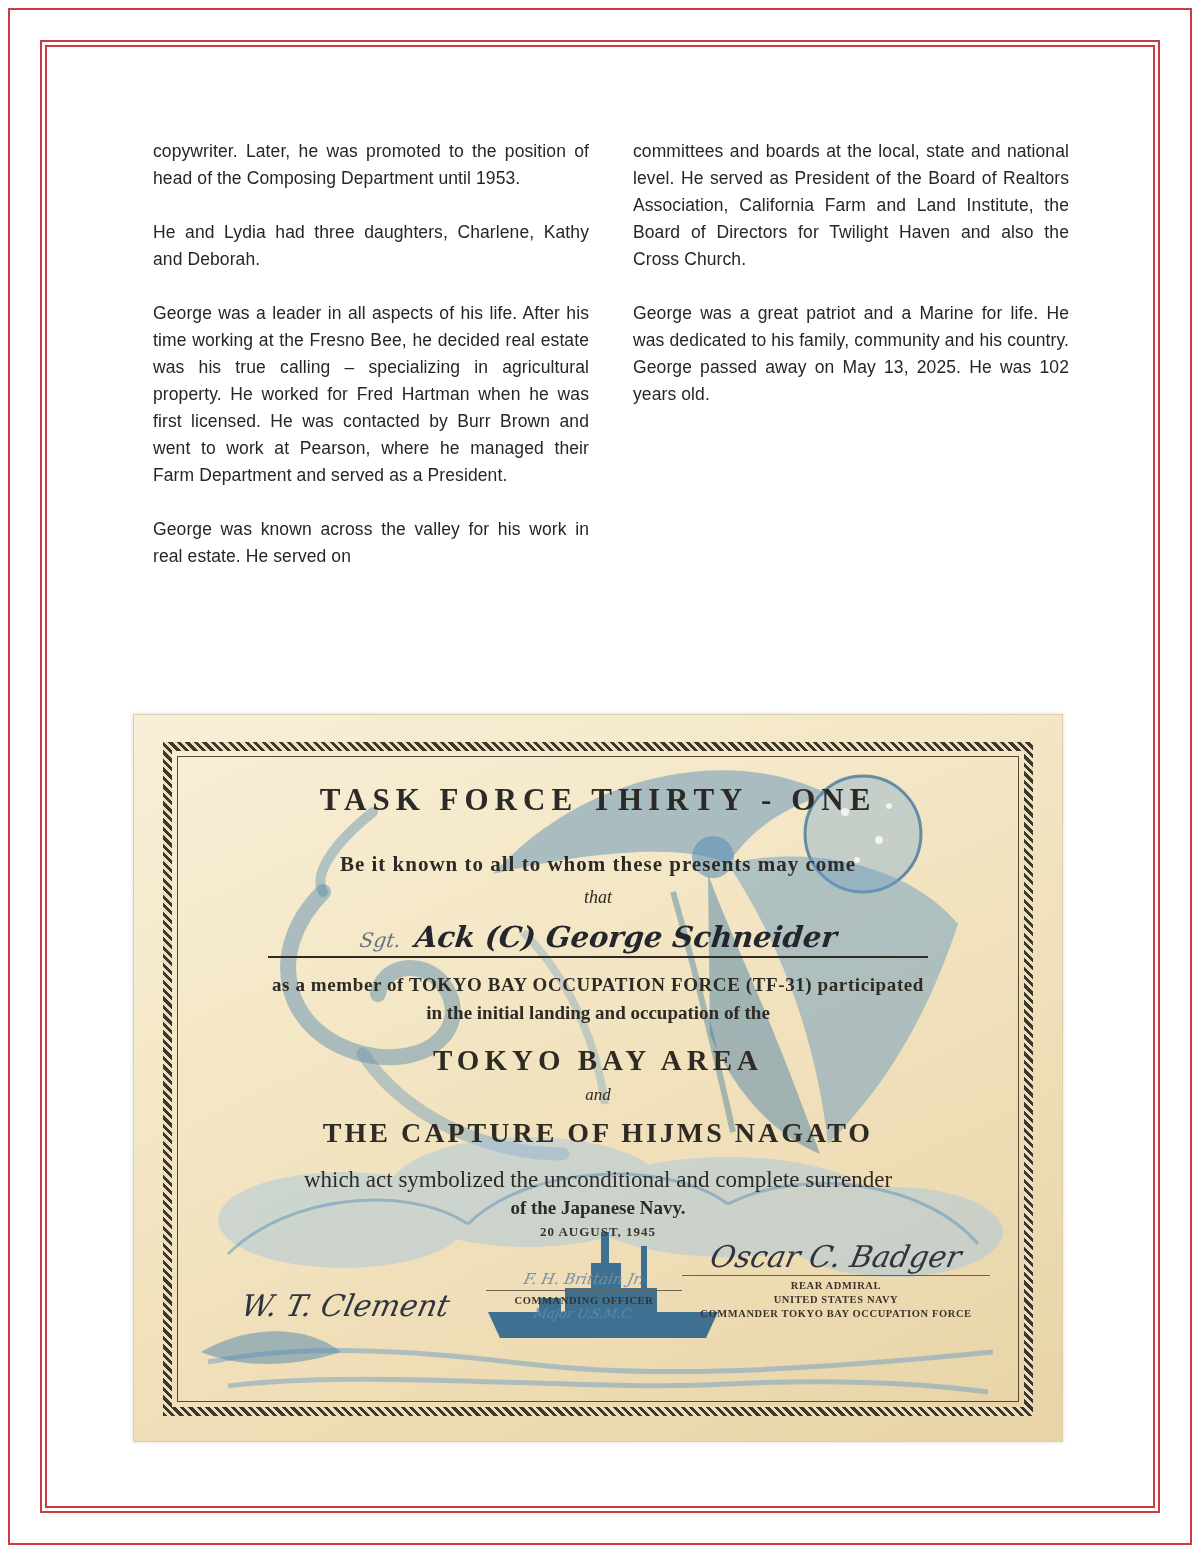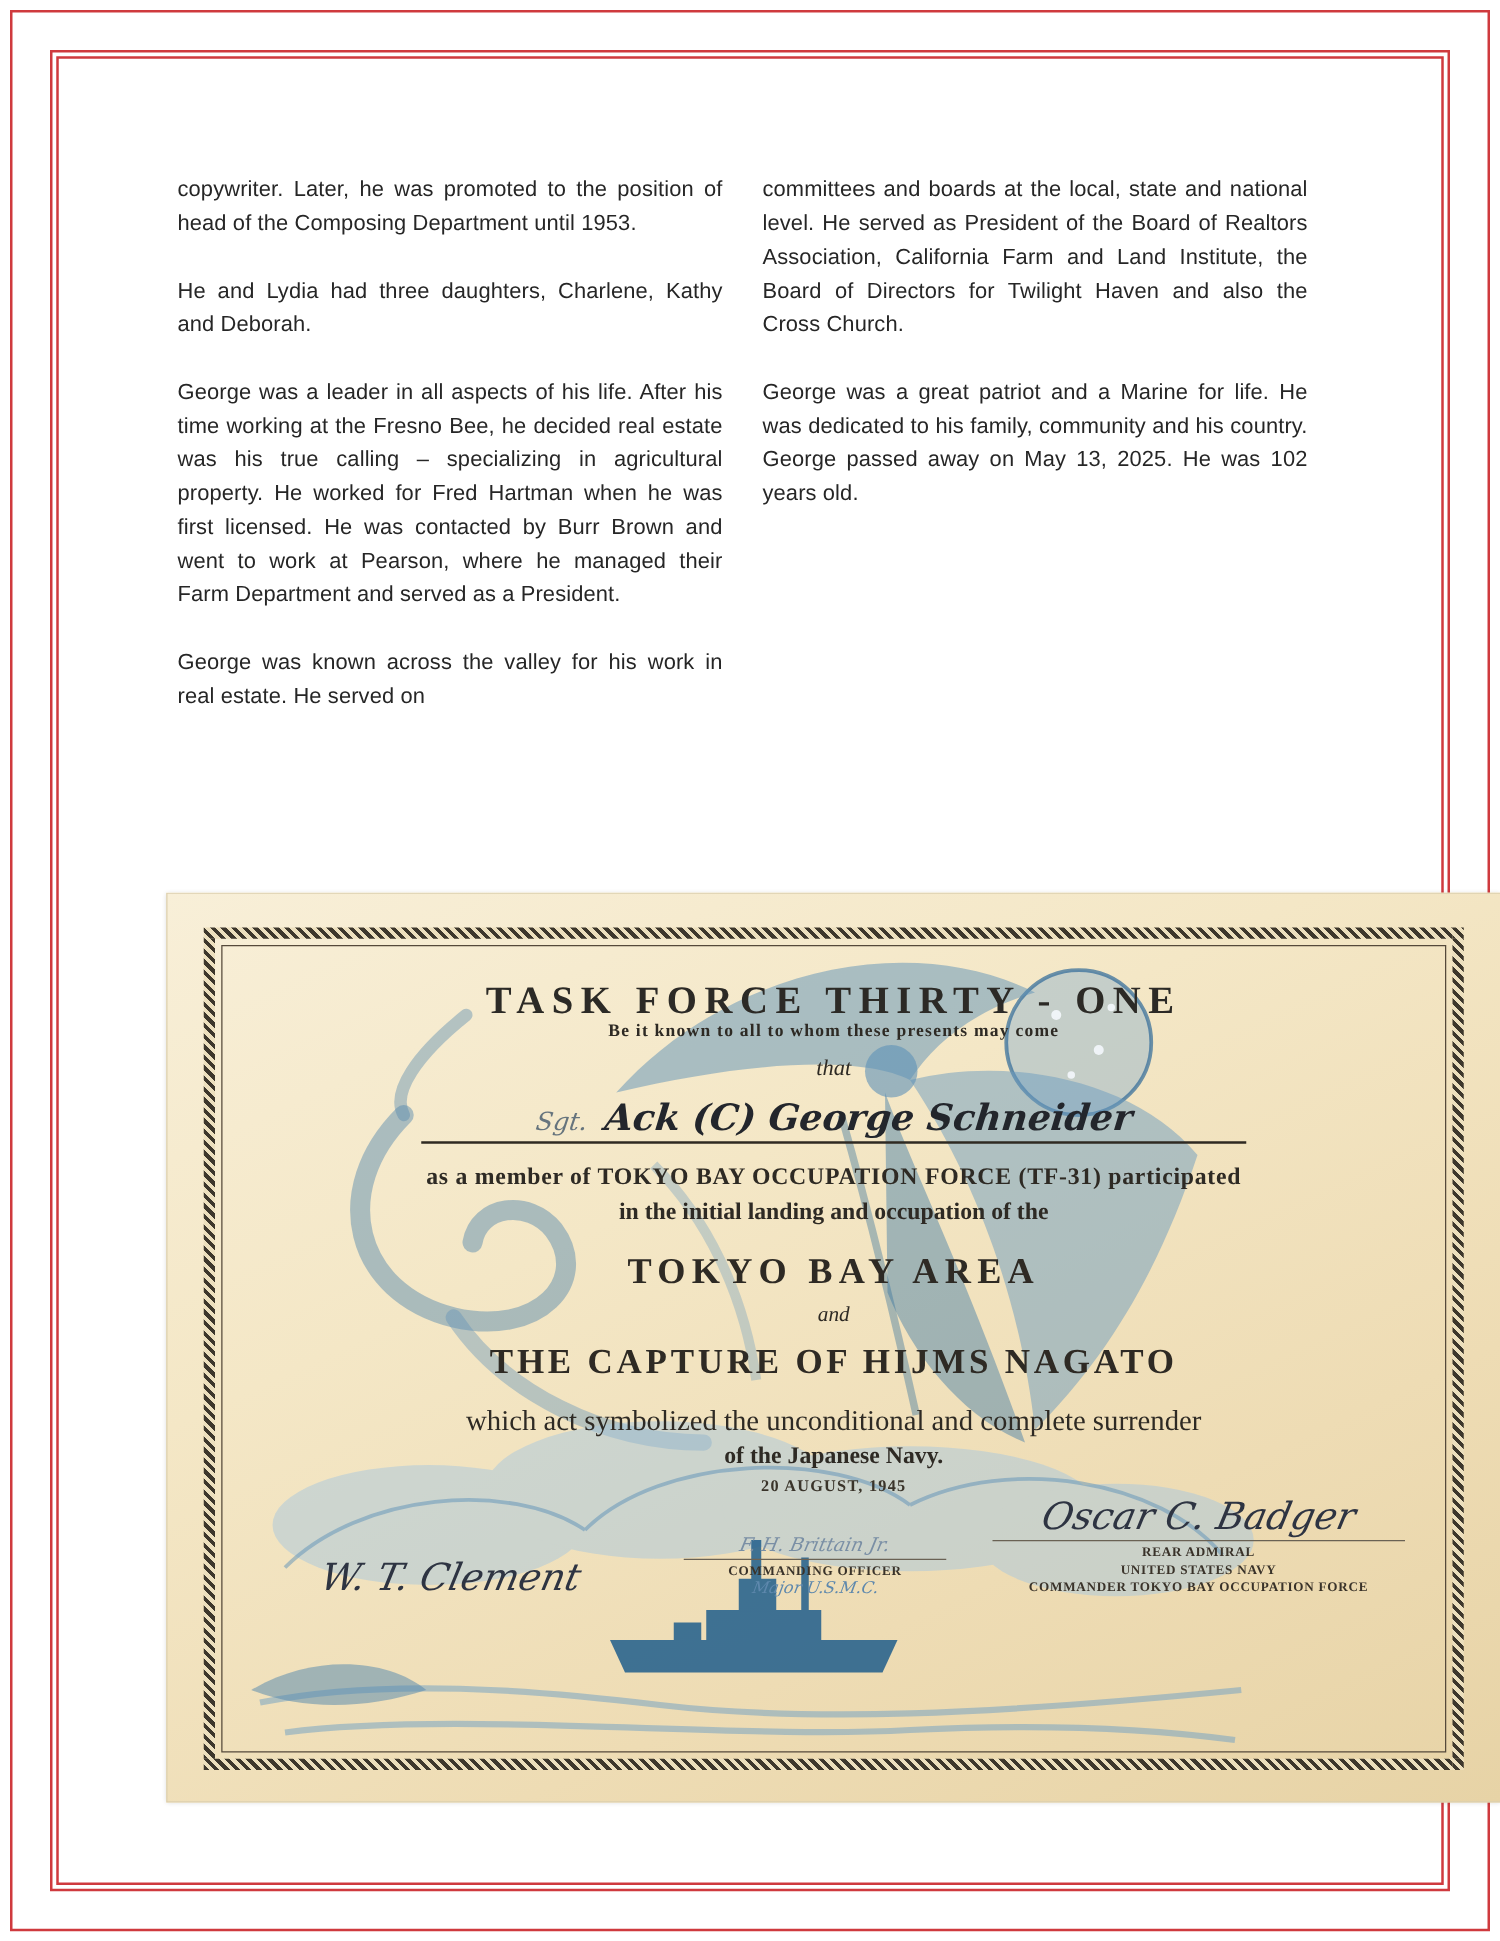--- a/index.html
+++ b/index.html
@@ -3,39 +3,39 @@
 <meta charset="utf-8">
 <style>
   html,body{margin:0;padding:0;background:#ffffff;}
   body{width:1200px;height:1553px;position:relative;font-family:"Liberation Sans",sans-serif;overflow:hidden;}
 
   
   .outer-frame{position:absolute;left:8px;top:8px;right:8px;bottom:8px;border:2px solid #cf3a3e;pointer-events:none;}
   .inner-frame{position:absolute;left:40px;top:40px;right:40px;bottom:40px;border:7px double #cf3a3e;pointer-events:none;}
 
   
-  .columns{position:absolute;left:142px;top:138px;width:916px;display:flex;gap:32px;}
+  .columns{position:absolute;left:153px;top:138px;width:916px;display:flex;gap:44px;}
   .col{width:436px;text-align:justify;font-size:17.5px;line-height:27px;color:#262626;letter-spacing:.1px;}
   .col p{margin:0 0 27px 0;}
 
   
-  .certificate{position:absolute;left:133px;top:714px;width:1068px;height:728px;
+  .certificate{position:absolute;left:133px;top:714px;width:930px;height:728px;
     background:linear-gradient(155deg,#f8efd8 0%,#f4e7c6 35%,#eedcb4 70%,#e7d3a6 100%);
     box-shadow:inset 0 0 0 1px #dccfae, 0 0 4px rgba(0,0,0,.15);}
   .chain{position:absolute;left:30px;top:28px;right:30px;bottom:26px;
     border:9px solid transparent;
     border-image:repeating-linear-gradient(45deg,#3d372c 0 3px,#ecdfbd 3px 6px) 9;pointer-events:none;}
   .thin-line{position:absolute;left:44px;top:42px;right:44px;bottom:40px;border:1px solid #55493a;pointer-events:none;}
   .artwork{position:absolute;left:40px;top:38px;width:850px;height:652px;pointer-events:none;}
 
   .cert-content{position:absolute;left:48px;top:46px;right:48px;bottom:44px;display:flex;flex-direction:column;align-items:center;
     font-family:"Liberation Serif",serif;color:#2e2a24;z-index:2;}
 
   .cert-title{margin-top:22px;font-size:31px;font-weight:bold;letter-spacing:6px;color:#2c2a26;}
-  .cert-known{font-size:14px;font-weight:bold;letter-spacing:1px;font-family:Liberation Serif, serif;}
+  .cert-known{margin-top:34px;font-size:21px;font-weight:bold;letter-spacing:1px;font-family:Liberation Serif, serif;}
   .cert-that{margin-top:10px;font-size:18px;font-style:italic;}
   .name-row{margin-top:12px;width:660px;border-bottom:2px solid #2f2a22;display:flex;justify-content:center;align-items:baseline;gap:14px;padding-bottom:2px;}
   .rank-script{font-family:"DejaVu Serif",serif;font-style:italic;font-size:20px;color:#4e6070;opacity:.85;transform:skewX(-8deg);}
   .name-script{font-family:"DejaVu Serif",serif;font-style:italic;font-weight:bold;font-size:29px;color:#23262c;transform:skewX(-6deg);}
   .cert-member{margin-top:16px;font-size:19px;font-weight:bold;letter-spacing:.6px;}
   .cert-landing{margin-top:6px;font-size:19px;font-weight:bold;}
   .cert-area{margin-top:20px;font-size:29px;font-weight:bold;letter-spacing:5px;}
   .cert-and{margin-top:8px;font-size:17px;font-style:italic;}
   .cert-capture{margin-top:12px;font-size:28px;font-weight:bold;letter-spacing:3px;}
   .cert-surrender{margin-top:18px;font-size:23px;font-weight:normal;}

